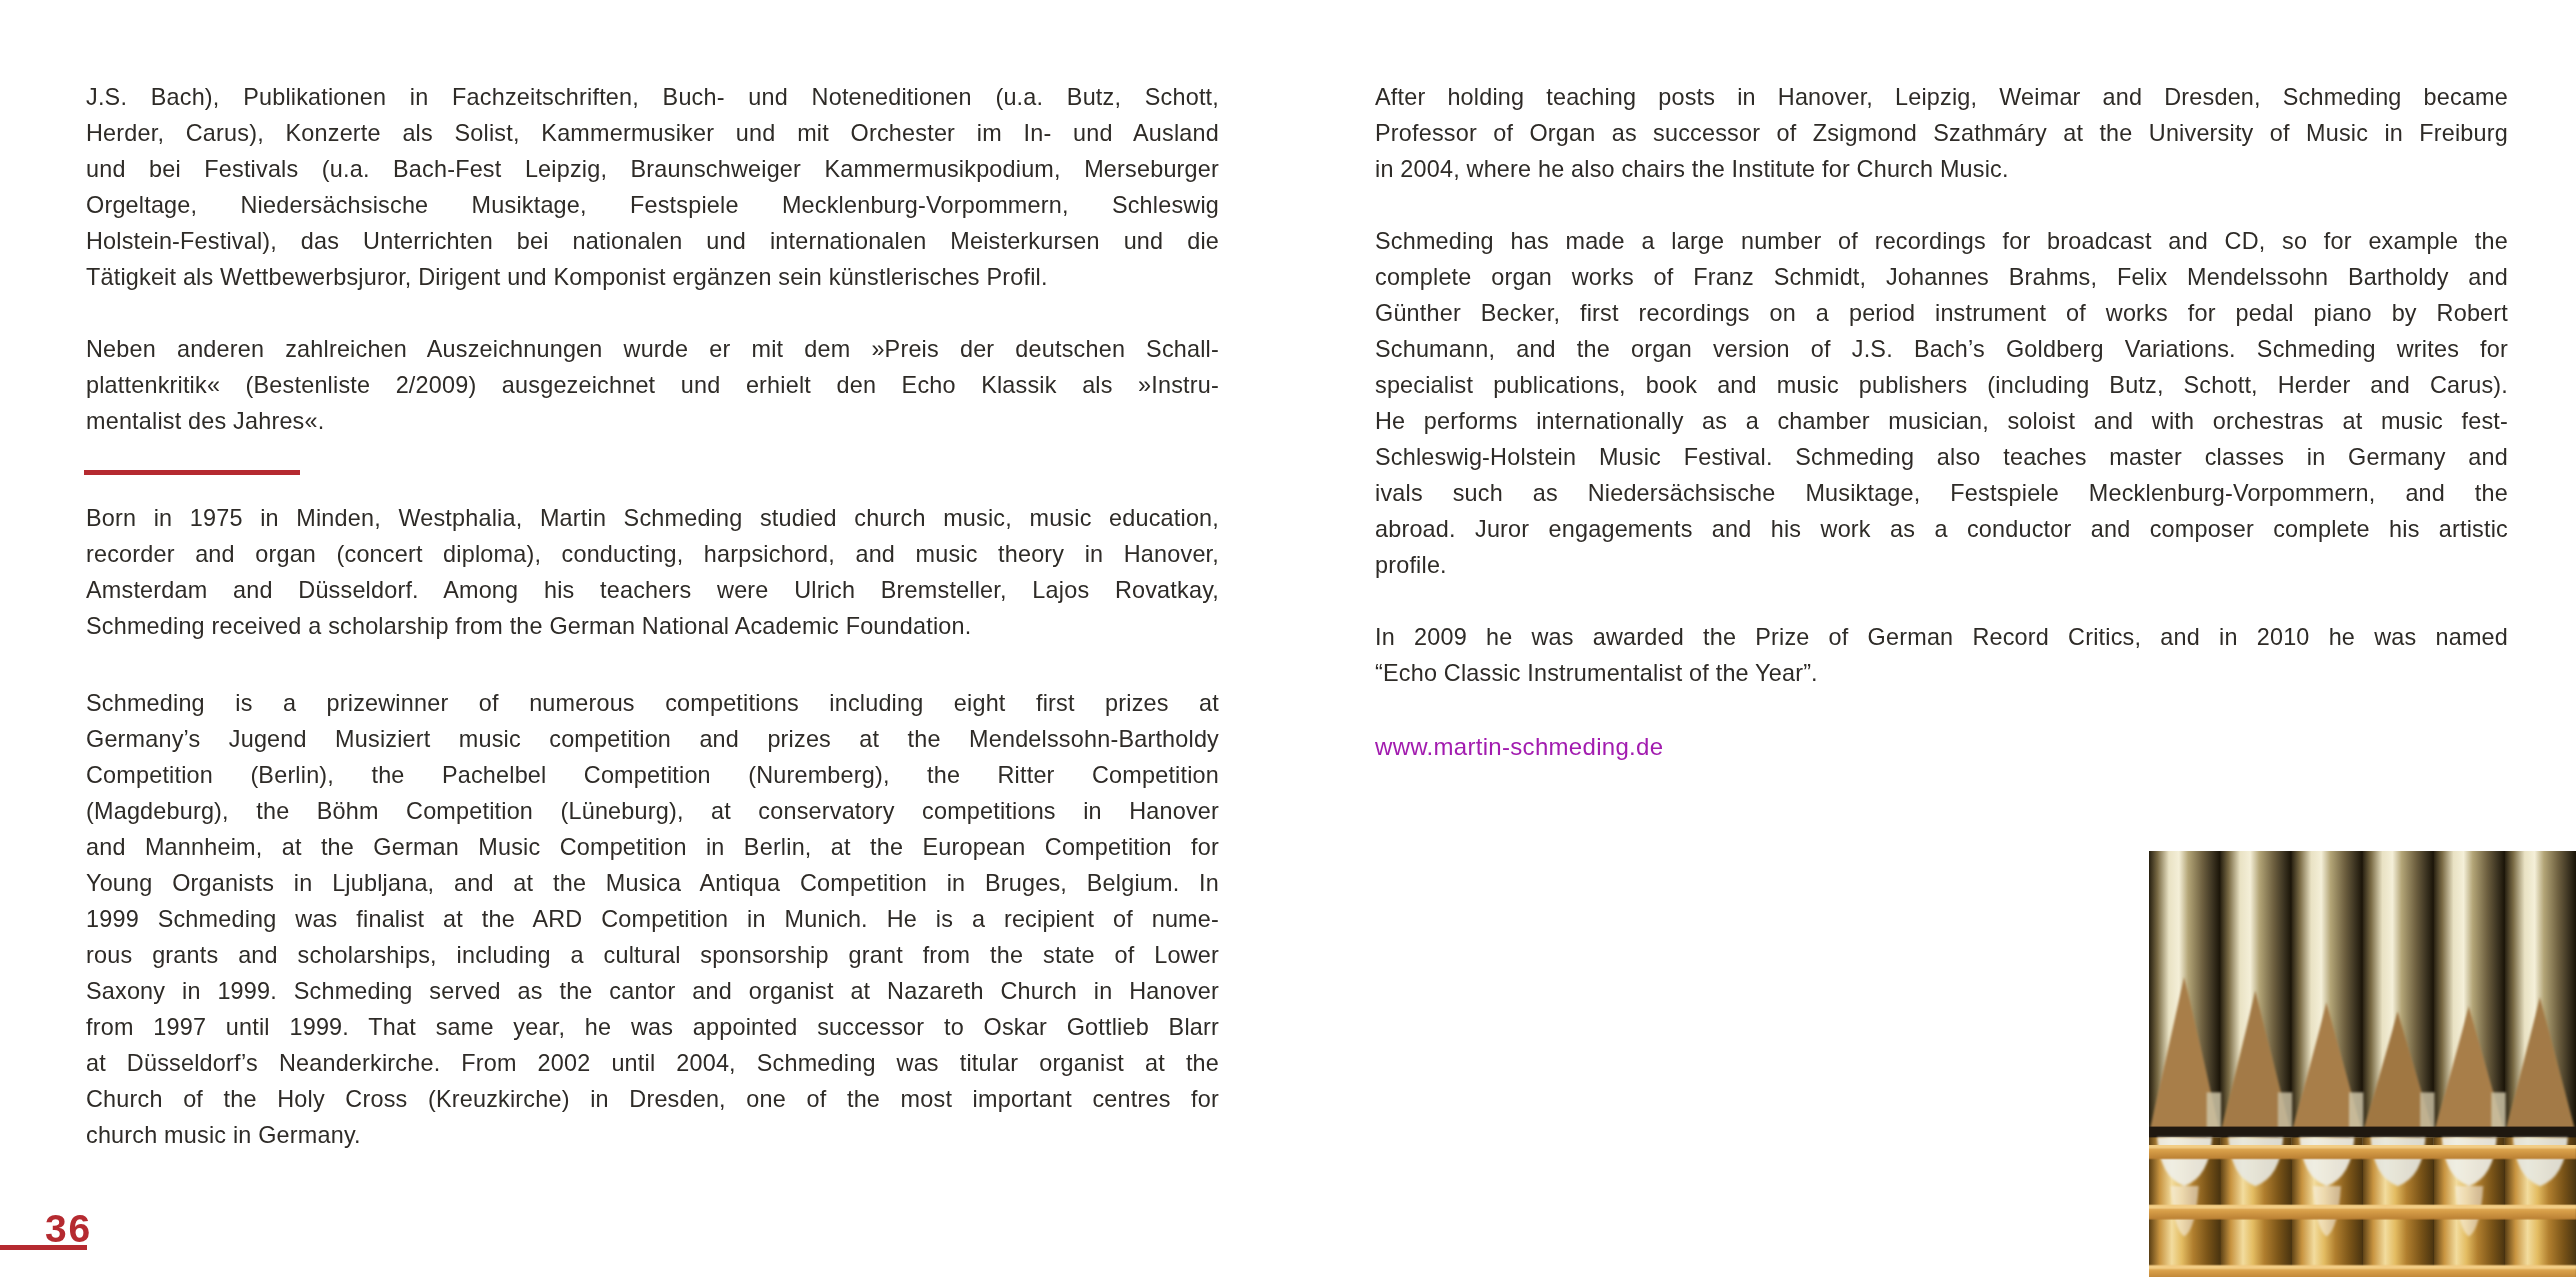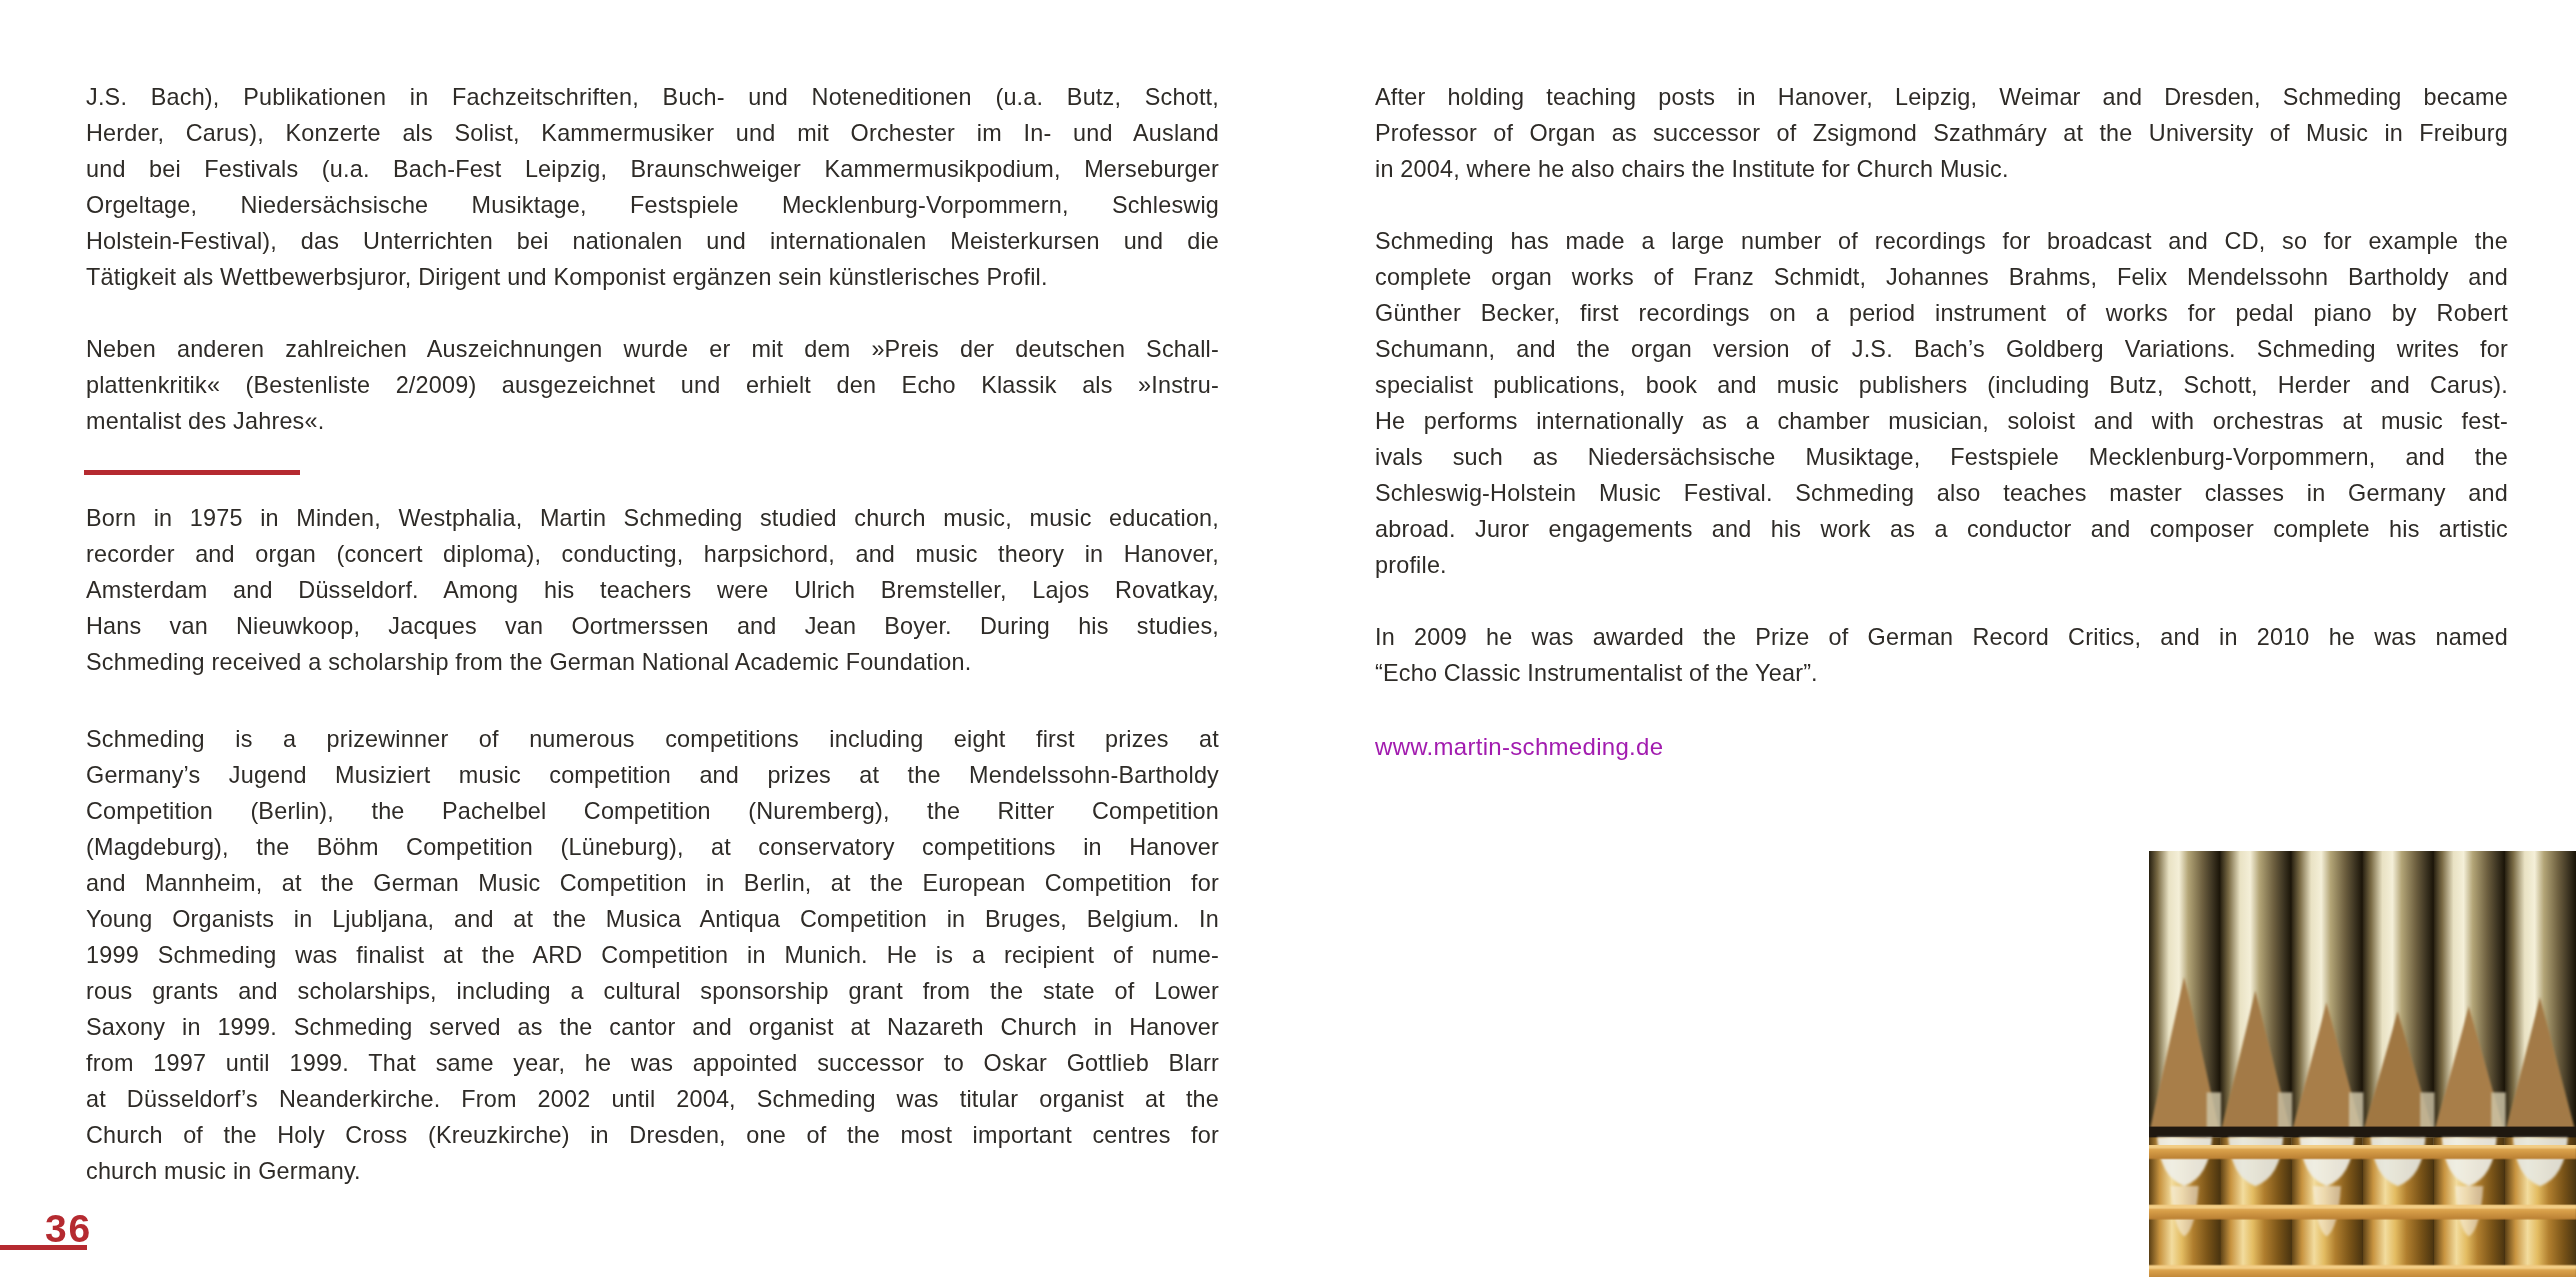--- a/index.html
+++ b/index.html
@@ -92,21 +92,20 @@
     <div class="line">plattenkritik« (Bestenliste 2/2009) ausgezeichnet und erhielt den Echo Klassik als »Instru-</div>
     <div class="line last">mentalist des Jahres«.</div>
   </div>
 
   <div class="divider"></div>
 
   <div class="para" style="margin-top:0;">
     <div class="line">Born in 1975 in Minden, Westphalia, Martin Schmeding studied church music, music education,</div>
     <div class="line">recorder and organ (concert diploma), conducting, harpsichord, and music theory in Hanover,</div>
     <div class="line">Amsterdam and Düsseldorf. Among his teachers were Ulrich Bremsteller, Lajos Rovatkay,</div>
-    <div class="line">Hans van Nieuwkoop, Jacques van Oortmerssen and Jean Boyer. During his studies,</div>
     <div class="line last">Schmeding received a scholarship from the German National Academic Foundation.</div>
   </div>
   <div class="para mt46">
     <div class="line">Schmeding is a prizewinner of numerous competitions including eight first prizes at</div>
     <div class="line">Germany’s Jugend Musiziert music competition and prizes at the Mendelssohn-Bartholdy</div>
     <div class="line">Competition (Berlin), the Pachelbel Competition (Nuremberg), the Ritter Competition</div>
     <div class="line">(Magdeburg), the Böhm Competition (Lüneburg), at conservatory competitions in Hanover</div>
     <div class="line">and Mannheim, at the German Music Competition in Berlin, at the European Competition for</div>
     <div class="line">Young Organists in Ljubljana, and at the Musica Antiqua Competition in Bruges, Belgium. In</div>
     <div class="line">1999 Schmeding was finalist at the ARD Competition in Munich. He is a recipient of nume-</div>
@@ -125,22 +124,22 @@
     <div class="line">Professor of Organ as successor of Zsigmond Szathmáry at the University of Music in Freiburg</div>
     <div class="line last">in 2004, where he also chairs the Institute for Church Music.</div>
   </div>
   <div class="para">
     <div class="line">Schmeding has made a large number of recordings for broadcast and CD, so for example the</div>
     <div class="line">complete organ works of Franz Schmidt, Johannes Brahms, Felix Mendelssohn Bartholdy and</div>
     <div class="line">Günther Becker, first recordings on a period instrument of works for pedal piano by Robert</div>
     <div class="line">Schumann, and the organ version of J.S. Bach’s Goldberg Variations. Schmeding writes for</div>
     <div class="line">specialist publications, book and music publishers (including Butz, Schott, Herder and Carus).</div>
     <div class="line">He performs internationally as a chamber musician, soloist and with orchestras at music fest-</div>
+    <div class="line">Schleswig-Holstein Music Festival. Schmeding also teaches master classes in Germany and</div>
     <div class="line">ivals such as Niedersächsische Musiktage, Festspiele Mecklenburg-Vorpommern, and the</div>
-    <div class="line">Schleswig-Holstein Music Festival. Schmeding also teaches master classes in Germany and</div>
     <div class="line">abroad. Juror engagements and his work as a conductor and composer complete his artistic</div>
     <div class="line last">profile.</div>
   </div>
   <div class="para">
     <div class="line">In 2009 he was awarded the Prize of German Record Critics, and in 2010 he was named</div>
     <div class="line last">“Echo Classic Instrumentalist of the Year”.</div>
   </div>
   <div class="website">www.martin-schmeding.de</div>
 </div>
 

